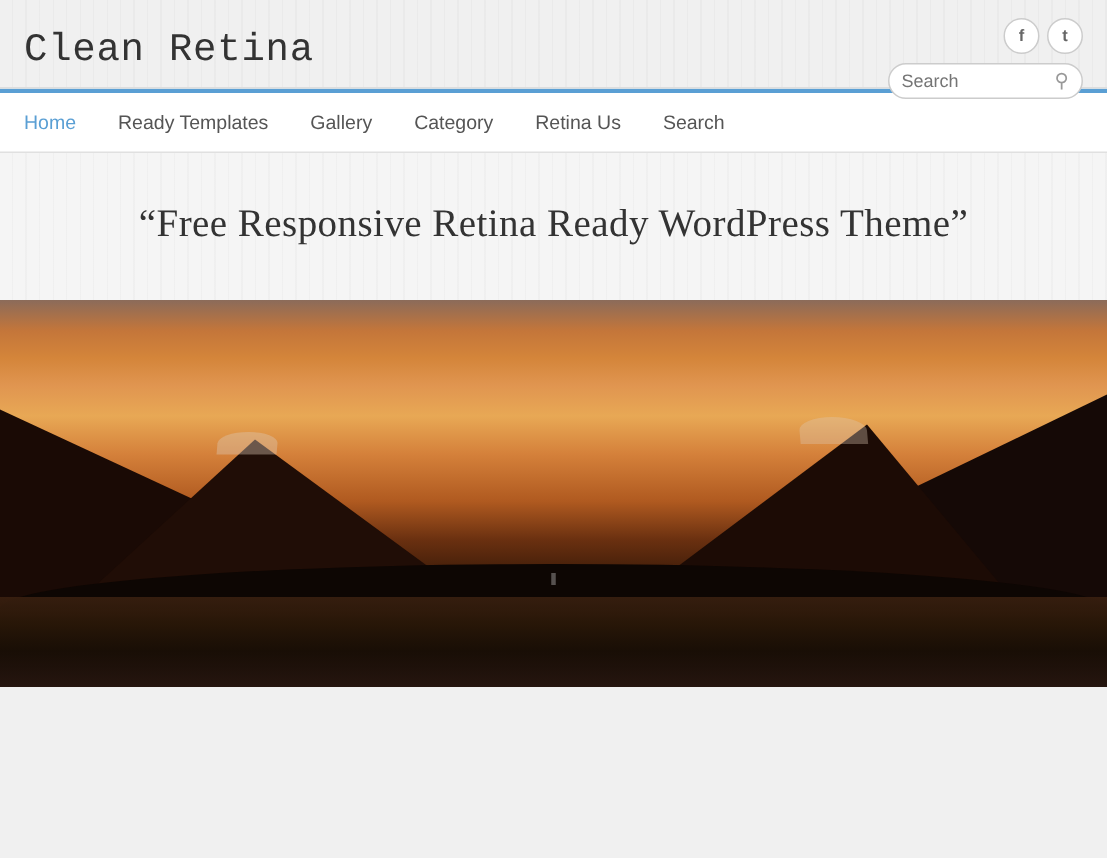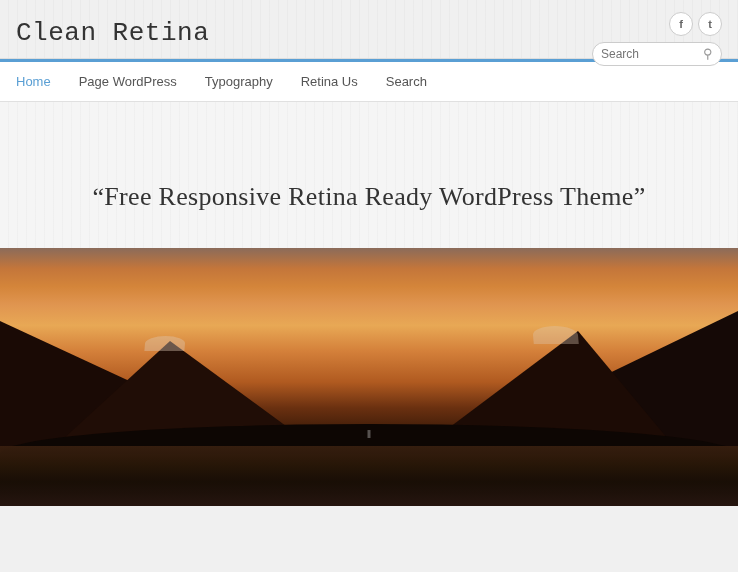--- a/index.html
+++ b/index.html
@@ -134,21 +134,20 @@
       padding: 32px 20px 26px 20px;
     }
 
     .hero-title {
       font-family: Georgia, serif;
       font-size: 26px;
       color: #333;
       font-weight: normal;
       margin-bottom: 10px;
       letter-spacing: 0.3px;
-      margin-top: 48px;
     }
 
     .hero-subtitle {
       font-family: Georgia, serif;
       font-style: italic;
       font-size: 15px;
       color: #666;
     }
 
     
@@ -333,22 +332,23 @@
     <div class="search-box">
       <input class="search-input" type="text" placeholder="Search" style="">
       <span class="search-icon">⚲</span>
     </div>
   </div>
 </header>
 
 <nav class="nav-bar">
   <ul class="nav-list">
     <li class="nav-item">Home</li>
-    <li class="nav-item">Page WordPress</li>
-    <li class="nav-item">Typography</li>
+    <li class="nav-item">Ready Templates</li>
+    <li class="nav-item">Gallery</li>
+    <li class="nav-item">Category</li>
     <li class="nav-item">Retina Us</li>
     <li class="nav-item">Search</li>
   </ul>
 </nav>
 
 <section class="hero-section">
   <h2 class="hero-title">“Free Responsive Retina Ready WordPress Theme”</h2>
 </section>
 
 <div class="image-section">

